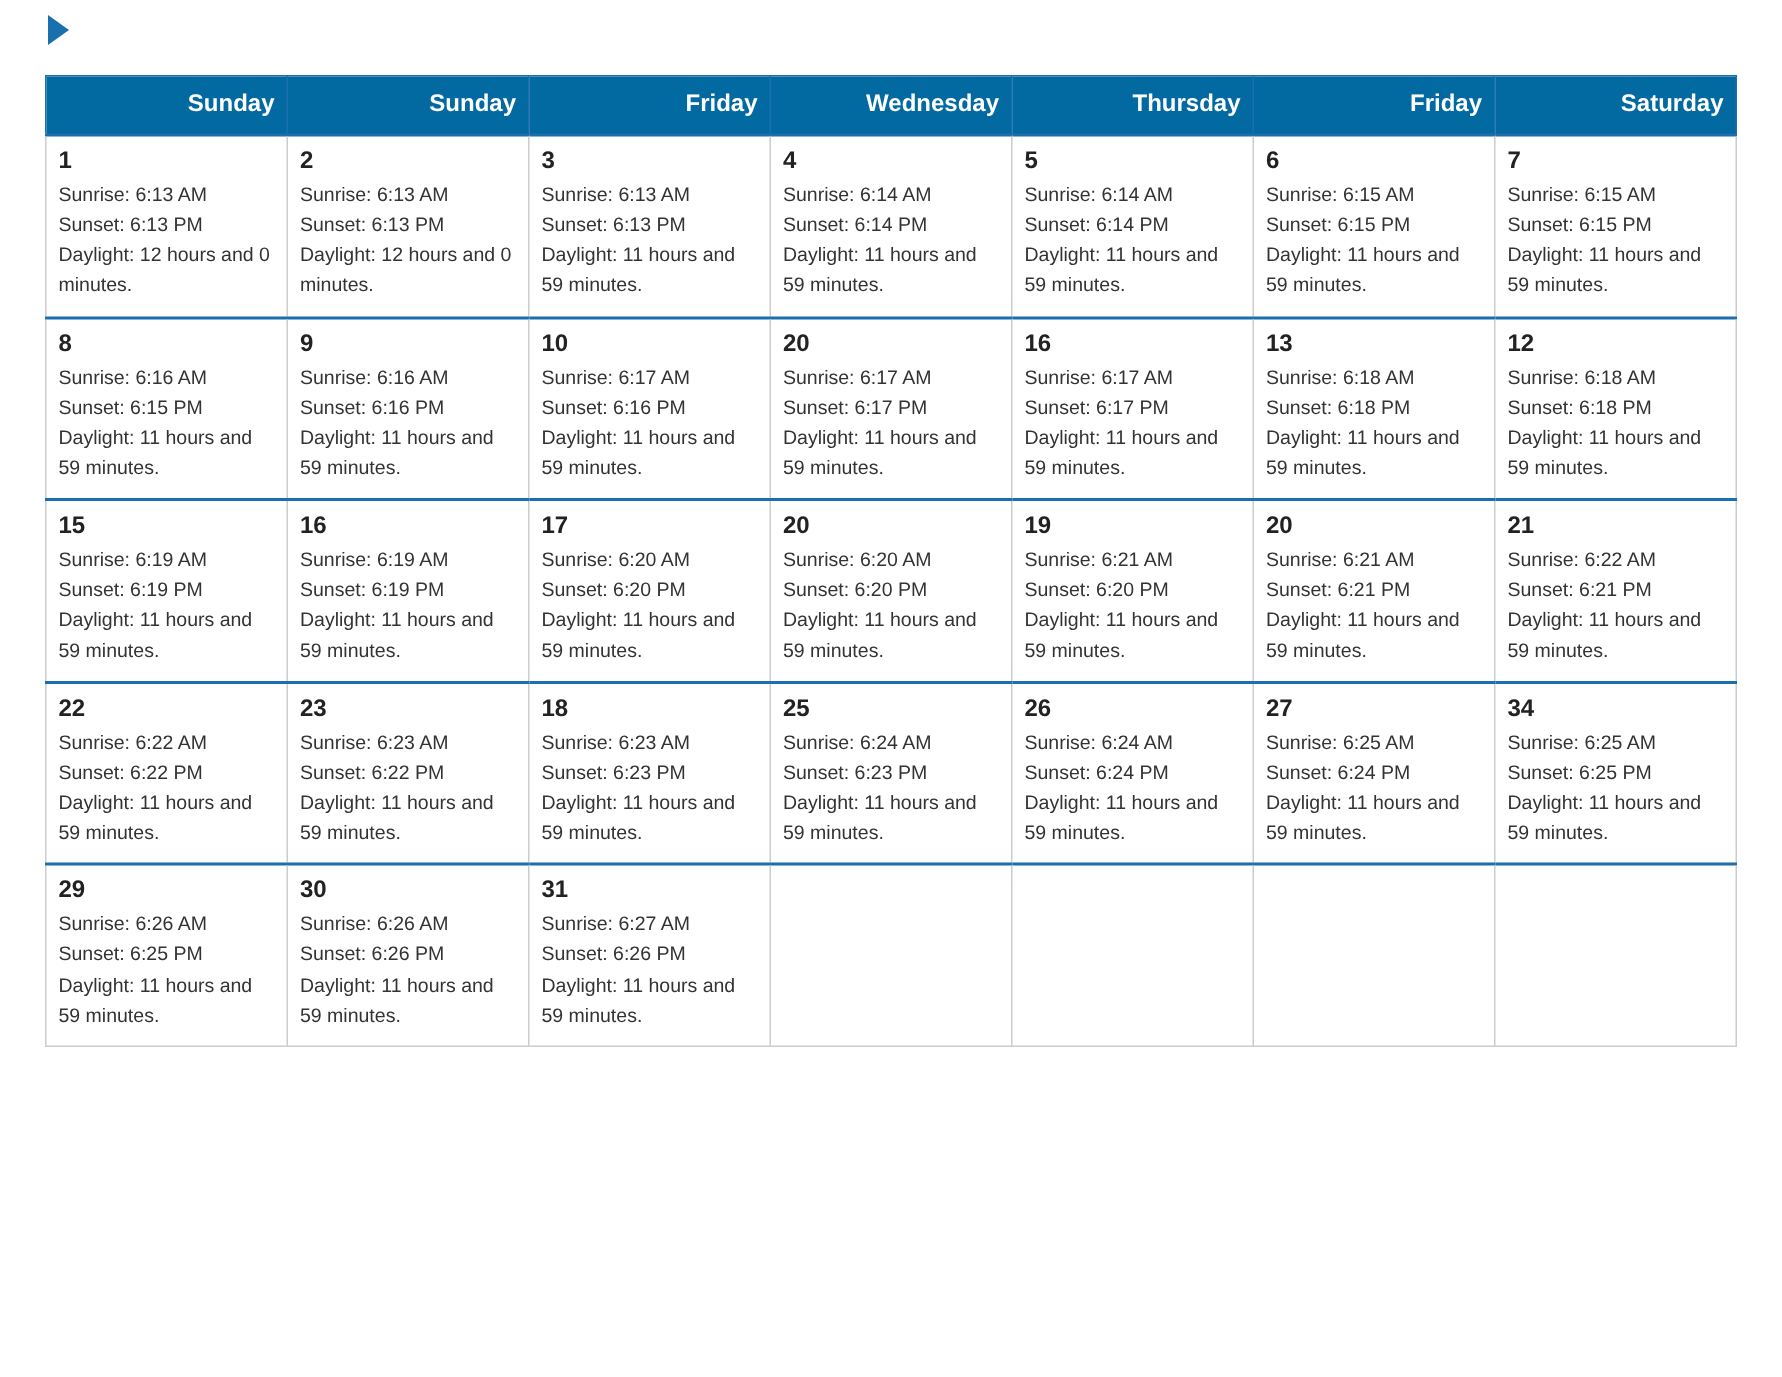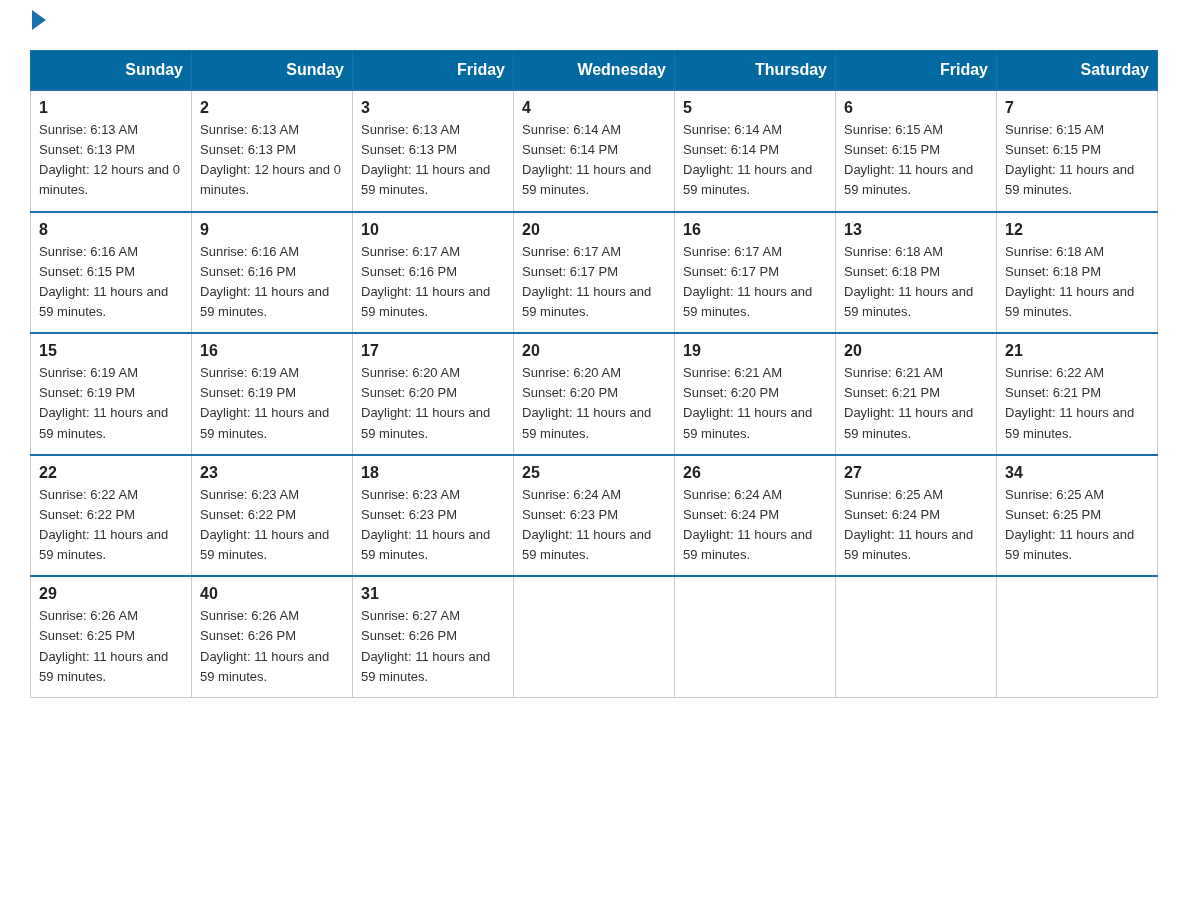--- a/index.html
+++ b/index.html
@@ -198,21 +198,21 @@
         <td><span class="day-number">26</span>
 <span class="day-info">Sunrise: 6:24 AM<br>Sunset: 6:24 PM<br>Daylight: 11 hours and 59 minutes.</span></td>
         <td><span class="day-number">27</span>
 <span class="day-info">Sunrise: 6:25 AM<br>Sunset: 6:24 PM<br>Daylight: 11 hours and 59 minutes.</span></td>
         <td><span class="day-number">34</span>
 <span class="day-info">Sunrise: 6:25 AM<br>Sunset: 6:25 PM<br>Daylight: 11 hours and 59 minutes.</span></td>
       </tr>
       <tr>
         <td><span class="day-number">29</span>
 <span class="day-info">Sunrise: 6:26 AM<br>Sunset: 6:25 PM<br>Daylight: 11 hours and 59 minutes.</span></td>
-        <td><span class="day-number">40</span>
+        <td><span class="day-number">30</span>
 <span class="day-info">Sunrise: 6:26 AM<br>Sunset: 6:26 PM<br>Daylight: 11 hours and 59 minutes.</span></td>
         <td><span class="day-number">31</span>
 <span class="day-info">Sunrise: 6:27 AM<br>Sunset: 6:26 PM<br>Daylight: 11 hours and 59 minutes.</span></td>
         <td class="empty-cell"></td>
         <td class="empty-cell"></td>
         <td class="empty-cell"></td>
         <td class="empty-cell"></td>
       </tr>
     </tbody>
 </table>

